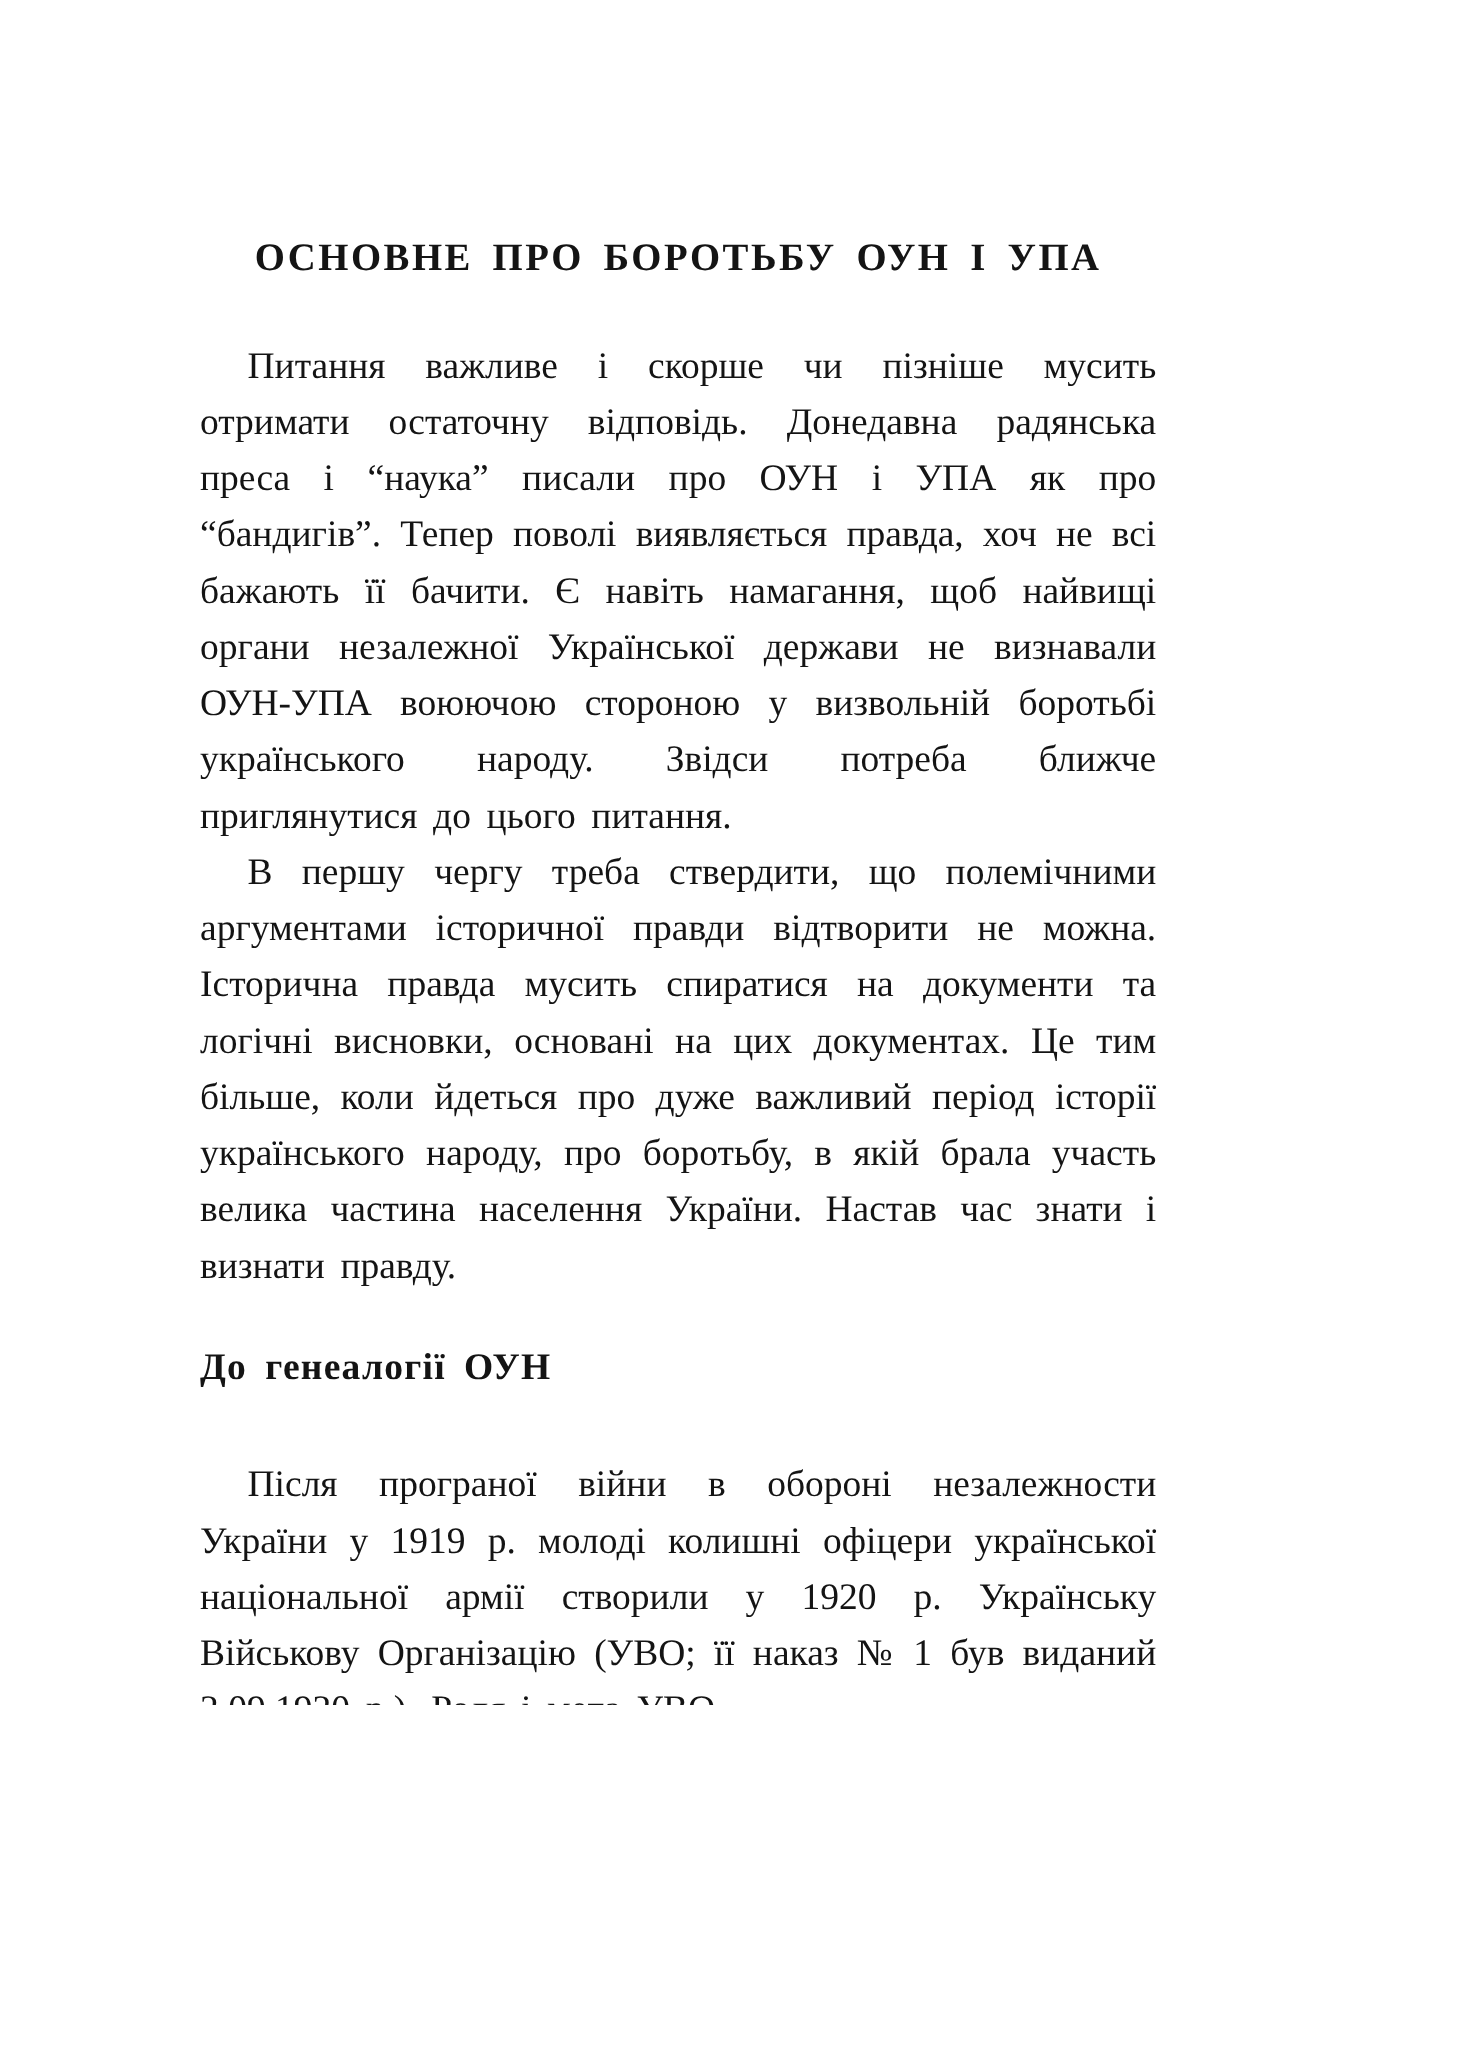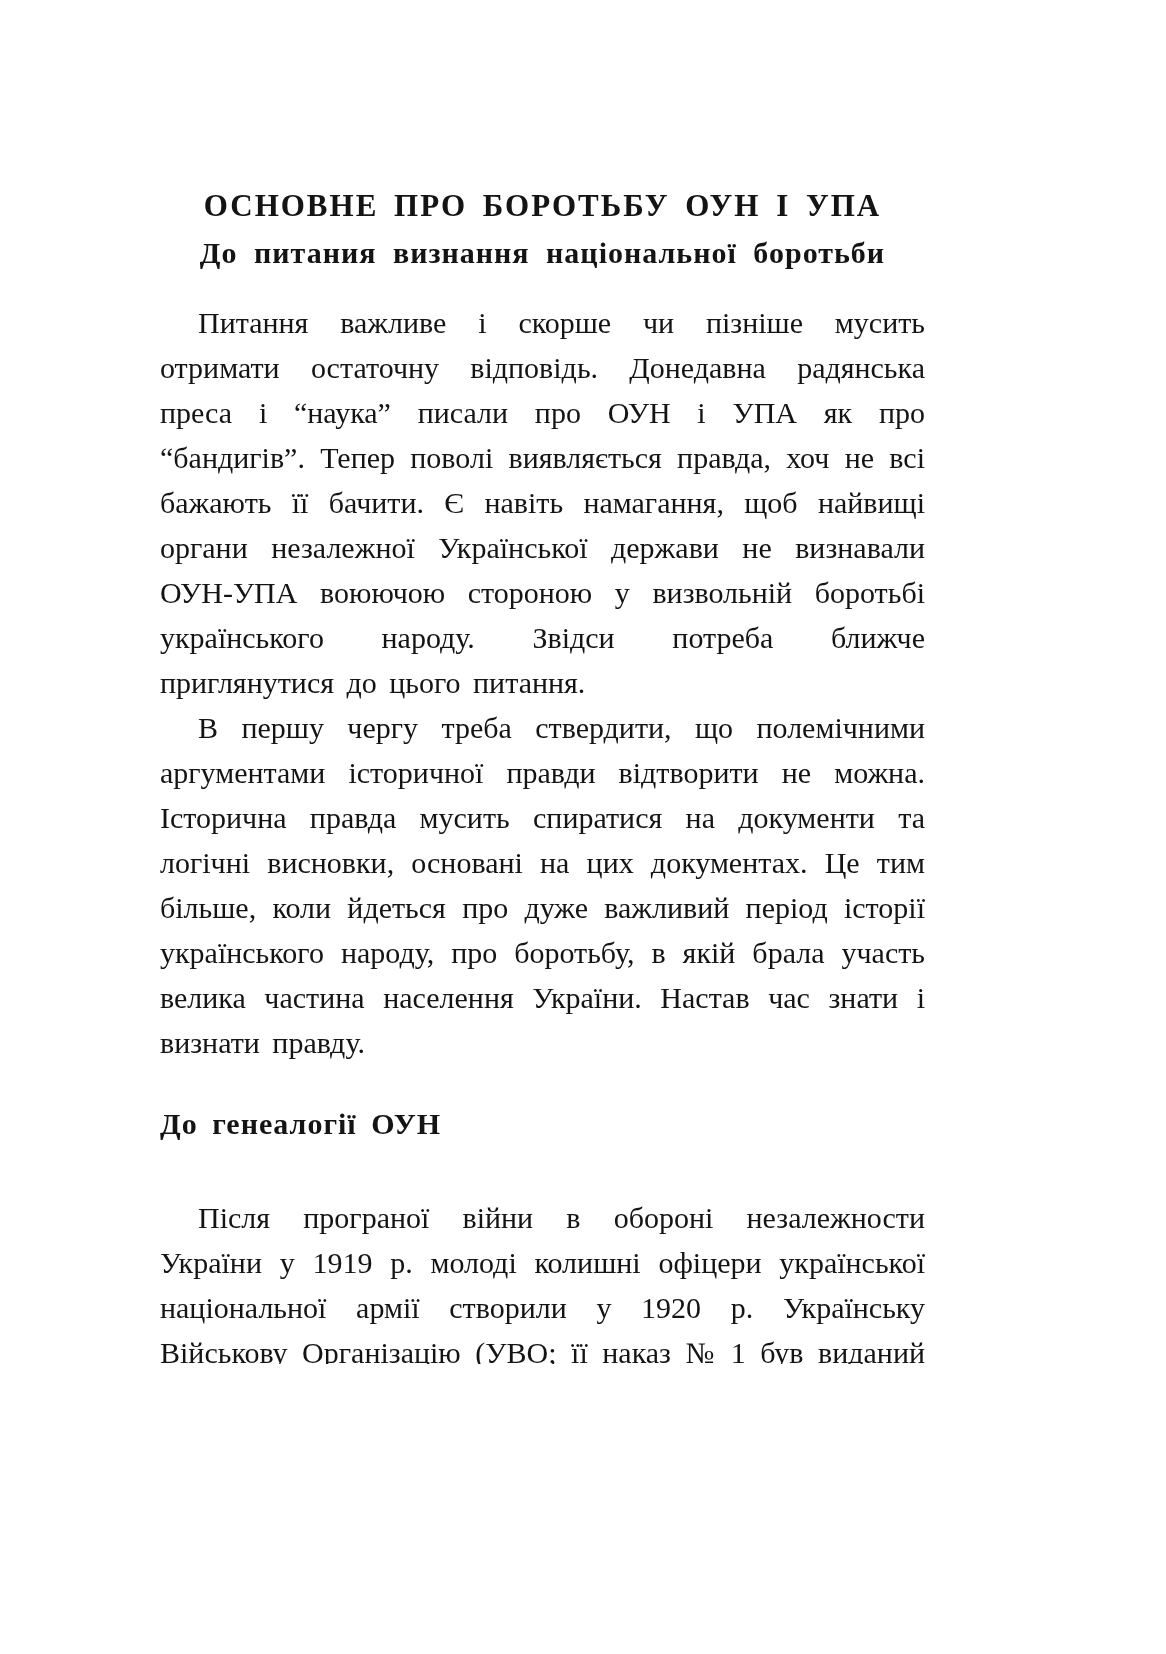--- a/index.html
+++ b/index.html
@@ -38,21 +38,21 @@
     .subtitle {
       text-align: center;
       font-weight: bold;
       font-size: 30px;
       letter-spacing: 1px;
       word-spacing: 8px;
       line-height: 46px;
       margin: 0;
     }
     .body-text {
-      margin-top: 24px;
+      margin-top: 40px;
     }
     p.para {
       font-size: 30px;
       line-height: 45px;
       text-align: justify;
       text-indent: 38px;
       margin: 0;
       word-spacing: 5px;
     }
     .section-heading {
@@ -78,21 +78,20 @@
     }
   </style>
 </head>
 <body>
 
 <div class="page">
   <div class="content">
 
     <h1 class="title">ОСНОВНЕ ПРО БОРОТЬБУ ОУН І УПА</h1>
 
-    <h2 class="subtitle">До питания визнання національної боротьби</h2>
 
     <div class="body-text">
       <p class="para">Питання важливе і скорше чи пізніше мусить отримати остаточну відповідь. Донедавна радянська преса і “наука” писали про ОУН і УПА як про “бандигів”. Тепер поволі виявляється правда, хоч не всі бажають її бачити. Є навіть намагання, щоб найвищі органи незалежної Української держави не визнавали ОУН-УПА воюючою стороною у визвольній боротьбі українського народу. Звідси потреба ближче приглянутися до цього питання.</p>
       <p class="para">В першу чергу треба ствердити, що полемічними аргументами історичної правди відтворити не можна. Історична правда мусить спиратися на документи та логічні висновки, основані на цих документах. Це тим більше, коли йдеться про дуже важливий період історії українського народу, про боротьбу, в якій брала участь велика частина населення України. Настав час знати і визнати правду.</p>
     </div>
 
     <h3 class="section-heading">До генеалогії ОУН</h3>
 
     <div class="section-body">
       <p class="para">Після програної війни в обороні незалежности України у 1919 р. молоді колишні офіцери української національної армії створили у 1920 р. Українську Військову Організацію (УВО; її наказ № 1 був виданий 2.09.1920 р.). Роля і мета УВО</p>

